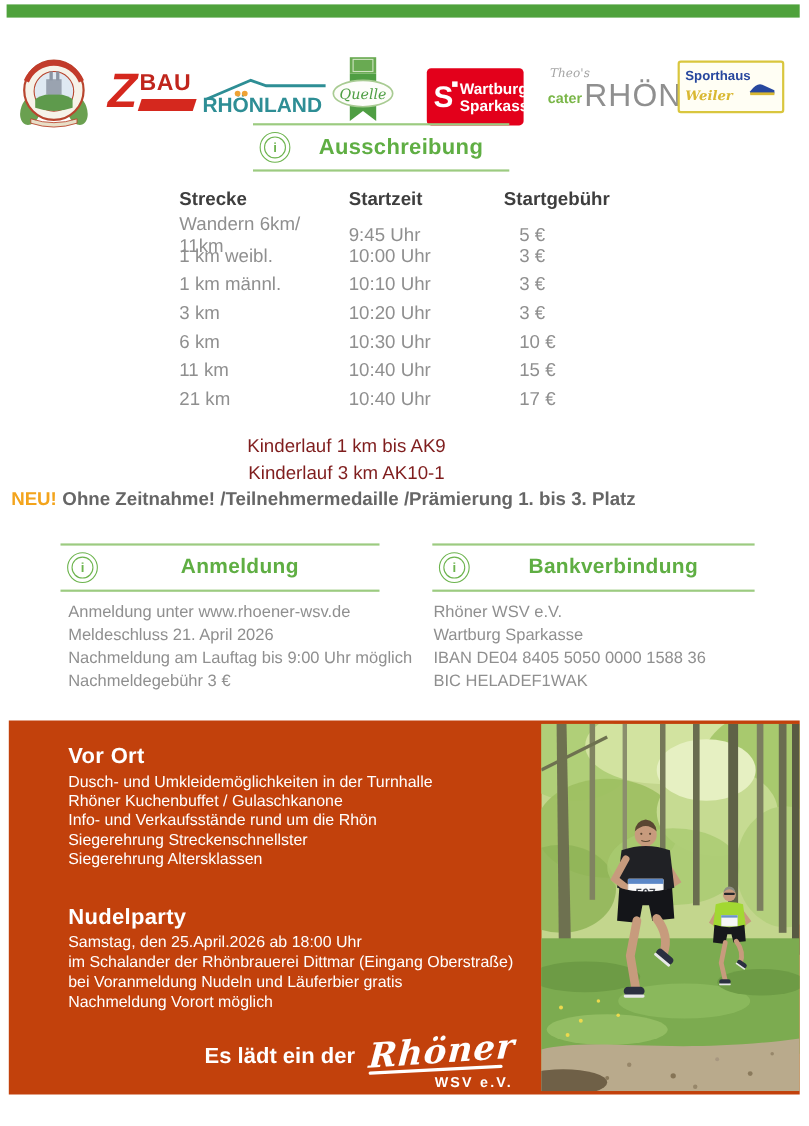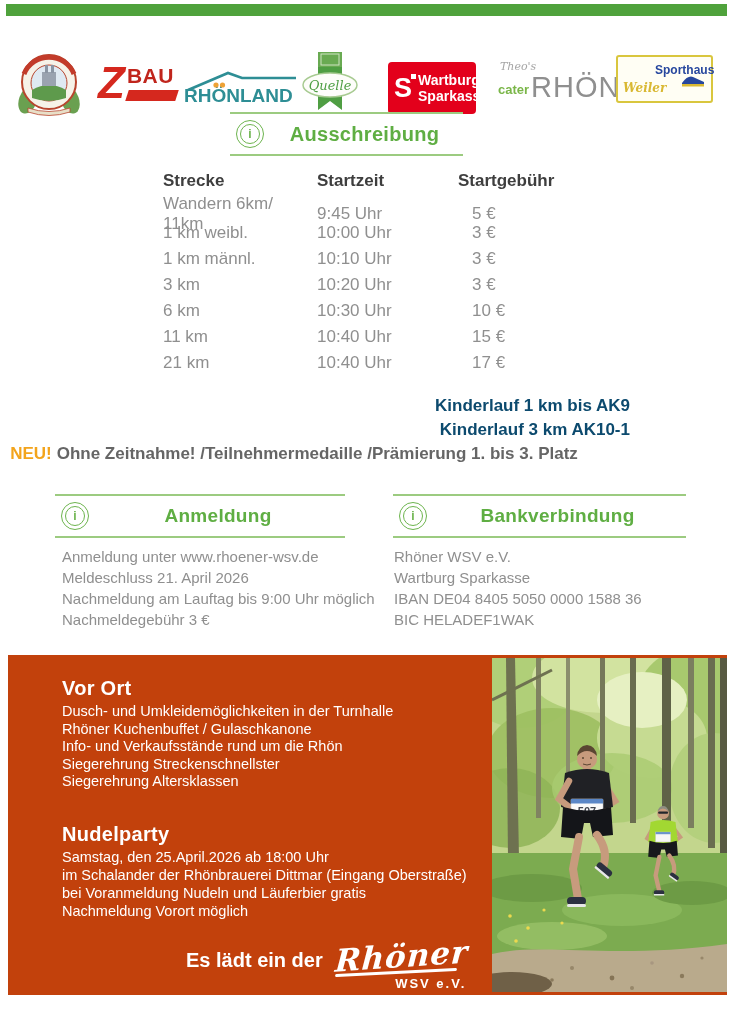--- a/index.html
+++ b/index.html
@@ -21,21 +21,21 @@
   .sparkasse .sym-dot{position:absolute;right:-4px;top:1px;width:5px;height:5px;background:#fff;}
   .sparkasse .txt{font-size:14px;font-weight:bold;line-height:16px;}
   .cater{left:498px;top:36px;width:120px;}
   .cater .script{font-family:"DejaVu Serif",serif;font-style:italic;font-size:11px;color:#a5a5a5;display:block;margin-left:2px;}
   .cater .row{display:flex;align-items:flex-end;}
   .cater .small{font-size:13px;font-weight:bold;color:#7ab648;margin-right:2px;margin-bottom:4px;}
   .cater .big{font-size:29px;font-weight:300;color:#8f8f8f;letter-spacing:1px;line-height:28px;}
   .sporthaus{left:616px;top:31px;width:97px;height:48px;background:#fffef4;border:2px solid #d9c63e;
              border-radius:3px;box-sizing:border-box;padding:3px 5px;display:flex;}
   .sporthaus .col{flex:1;}
-  .sporthaus .l1{font-size:12px;font-weight:bold;color:#27479e;margin-left:32px;}
+  .sporthaus .l1{font-size:12px;font-weight:bold;color:#27479e;}
   .sporthaus .l2{font-family:"DejaVu Serif",serif;font-style:italic;font-weight:bold;font-size:12px;color:#d9b832;}
   .sporthaus .fineline{height:2px;background:#8d9bbf;margin-top:2px;border-radius:1px;}
   .sporthaus .fineline.short{width:70%;background:#b9c2d8;}
   .sporthaus .shoe{position:absolute;right:5px;top:16px;}
 
   
   .sec-hdr{position:absolute;display:flex;align-items:center;gap:8px;
            border-top:2px solid #9ccb80;border-bottom:2px solid #9ccb80;padding:6px 6px;box-sizing:border-box;}
   .sec-hdr .title{flex:1;text-align:center;color:#5fae43;font-weight:bold;font-size:20px;letter-spacing:.3px;}
   .hdr-main{left:230px;top:112px;width:233px;}
@@ -46,21 +46,21 @@
   .info-icon .inner{width:18px;height:18px;border:1.6px solid #6db44e;border-radius:50%;color:#6db44e;
              font-size:12px;font-weight:bold;display:flex;align-items:center;justify-content:center;}
 
   
   .race-table{position:absolute;left:163px;top:168px;font-size:17px;color:#8f8f8f;}
   .race-table .tr{display:grid;grid-template-columns:154px 141px 120px;height:26px;align-items:center;}
   .race-table .th span{color:#3e3e3e;font-weight:bold;}
   .race-table .fee{padding-left:14px;}
   .race-table .th .fee{padding-left:0;}
 
-  .kl{position:absolute;left:0;width:630px;text-align:right;font-weight:bold;font-size:17px;color:#0c4a6e;}
+  .kl{position:absolute;left:0;width:630px;text-align:center;font-weight:normal;font-size:17px;color:#7f1d1d;}
   .kl1{top:396px;} .kl2{top:420px;}
   .neu-line{position:absolute;left:0;top:444px;width:588px;text-align:center;font-weight:bold;font-size:17px;color:#666;}
   .neu-tag{color:#f3a41c;margin-right:5px;}
 
   .body-text{position:absolute;font-size:15px;line-height:21px;color:#8f8f8f;}
   .txt-anm{left:62px;top:546px;width:330px;}
   .txt-bank{left:394px;top:546px;width:320px;}
 
   
   .green-block{position:absolute;left:8px;top:655px;width:719px;height:340px;background:#c2410c;color:#fff;}

